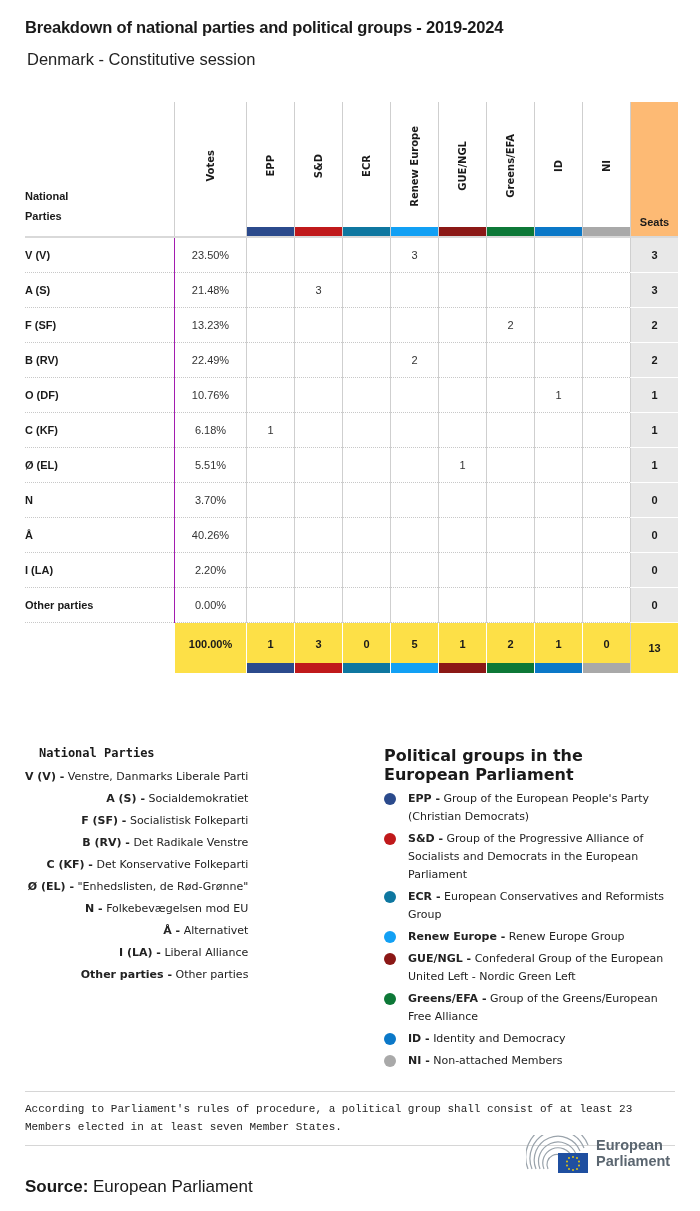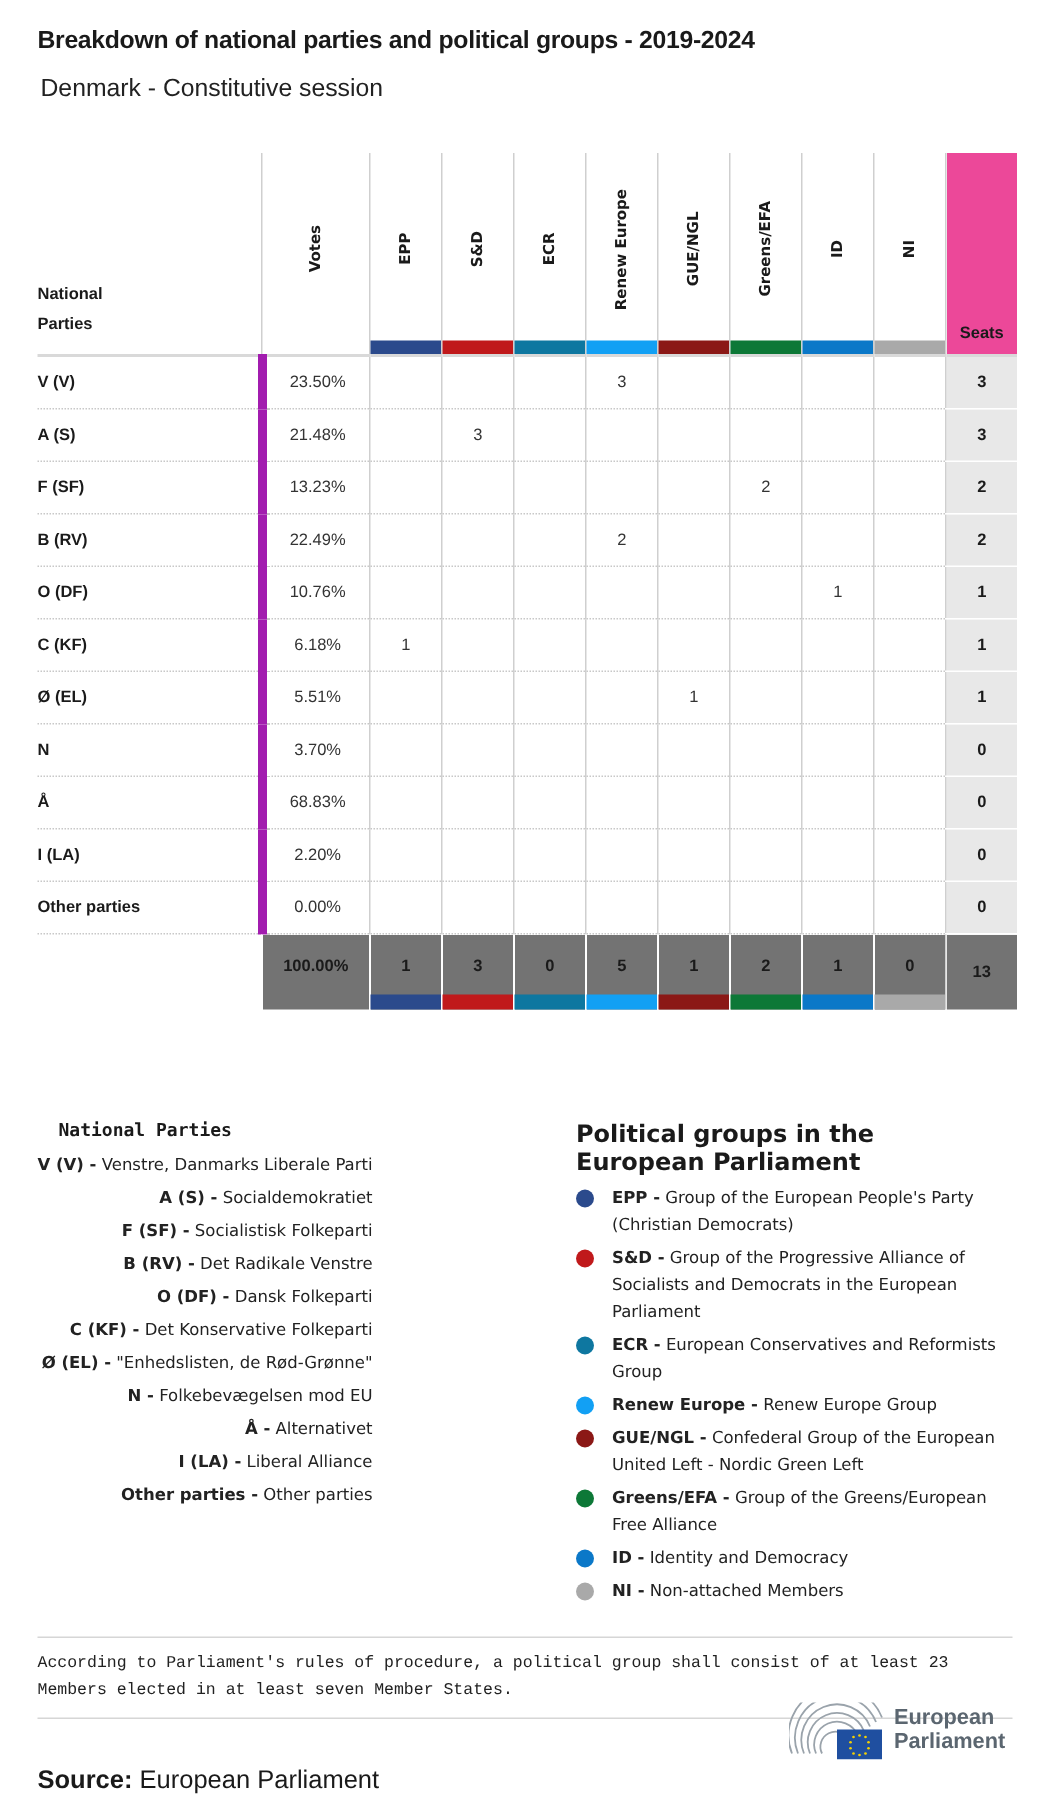--- a/index.html
+++ b/index.html
@@ -6,33 +6,33 @@
   body { width: 700px; height: 1211px; position: relative; font-family: "Liberation Sans", sans-serif; color: #1a1a1a; overflow: hidden; }
   .title { position: absolute; left: 25px; top: 18px; font-size: 16.5px; font-weight: bold; letter-spacing: -0.2px; }
   .subtitle { position: absolute; left: 27px; top: 50px; font-size: 16.5px; color: #222; }
 
   table.grid { position: absolute; left: 25px; top: 102px; border-collapse: collapse; table-layout: fixed; }
   table.grid th, table.grid td { padding: 0; font-size: 11px; text-align: center; }
   .hdr th { height: 124px; vertical-align: bottom; position: relative; }
   .hdr th.party-h { text-align: left; font-size: 11px; font-weight: bold; line-height: 20px; padding-bottom: 10px; width: 149px; }
   .hdr th.votes-h { width: 71px; border-left: 1px solid #cfcfcf; }
   .hdr th.grp-h { width: 47px; border-left: 1px solid #cfcfcf; }
-  .hdr th.seats-h { width: 47px; background: #ec4899; font-weight: bold; padding-bottom: 8px; border-left: 1px solid #cfcfcf; }
+  .hdr th.seats-h { width: 47px; background: #fdba74; font-weight: bold; padding-bottom: 8px; border-left: 1px solid #cfcfcf; }
   .vwrap { position: absolute; left: 0; right: 0; top: 6px; bottom: 12px; display: flex; align-items: center; justify-content: center; }
   .vwrap span { writing-mode: vertical-rl; transform: rotate(180deg); white-space: nowrap; font-family: "DejaVu Sans", sans-serif; font-size: 10px; font-weight: bold; }
   .cbar { position: absolute; left: 0; right: 0; bottom: 0; height: 9px; }
   .hdr th { border-bottom: 2px solid #d9d9d9; }
 
   tbody.rows td { height: 34px; border-bottom: 1px dotted #c8c8c8; }
   tbody.rows td.party { text-align: left; font-weight: bold; font-size: 11px; }
-  tbody.rows td.votes { border-left: 6px solid #a21caf; color: #333; }
+  tbody.rows td.votes { border-left: 1px solid #a21caf; color: #333; }
   tbody.rows td.g { border-left: 1px solid #cfcfcf; color: #333; }
   tbody.rows td.seats { background: #e8e8e8; font-weight: bold; border-left: 1px solid #cfcfcf; border-bottom: 1px solid #ffffff; }
 
-  tfoot td { height: 50px; background: #737373; font-weight: bold; position: relative; vertical-align: middle; }
+  tfoot td { height: 50px; background: #fde047; font-weight: bold; position: relative; vertical-align: middle; }
   tfoot td.blank { background: #ffffff; }
   tfoot td .val { display: block; margin-top: -8px; }
   tfoot td.g, tfoot td.votes { border-left: 1px solid #ffffff; }
   tfoot td .cbar { height: 10px; }
   tfoot td.seats { border-left: 1px solid #cfcfcf; }
 
   .legend-left { position: absolute; left: 25px; top: 746px; }
   .legend-left .lh { font-family: "DejaVu Sans Mono", monospace; font-weight: bold; font-size: 12px; margin-bottom: 6px; padding-left: 14px; }
   .legend-left .li { font-size: 11px; line-height: 22px; font-family: "DejaVu Sans", sans-serif; color: #222; text-align: right; }
   .legend-left .li b { font-weight: bold; }
@@ -218,21 +218,21 @@
         <td class="g"></td>
         <td class="g"></td>
         <td class="g"></td>
         <td class="g"></td>
         <td class="g"></td>
         <td class="g"></td>
         <td class="seats">0</td>
       </tr>
       <tr>
         <td class="party">Å</td>
-        <td class="votes">68.83%</td>
+        <td class="votes">40.26%</td>
         <td class="g"></td>
         <td class="g"></td>
         <td class="g"></td>
         <td class="g"></td>
         <td class="g"></td>
         <td class="g"></td>
         <td class="g"></td>
         <td class="g"></td>
         <td class="seats">0</td>
       </tr>
@@ -306,21 +306,20 @@
     </tfoot>
 </table>
 
 <div class="legend-left">
   <div class="lh">National Parties</div>
   <div id="lp-items">
       <div class="li"><b>V (V) -</b> <span>Venstre, Danmarks Liberale Parti</span></div>
       <div class="li"><b>A (S) -</b> <span>Socialdemokratiet</span></div>
       <div class="li"><b>F (SF) -</b> <span>Socialistisk Folkeparti</span></div>
       <div class="li"><b>B (RV) -</b> <span>Det Radikale Venstre</span></div>
-      <div class="li"><b>O (DF) -</b> <span>Dansk Folkeparti</span></div>
       <div class="li"><b>C (KF) -</b> <span>Det Konservative Folkeparti</span></div>
       <div class="li"><b>Ø (EL) -</b> <span>"Enhedslisten, de Rød-Grønne"</span></div>
       <div class="li"><b>N -</b> <span>Folkebevægelsen mod EU</span></div>
       <div class="li"><b>Å -</b> <span>Alternativet</span></div>
       <div class="li"><b>I (LA) -</b> <span>Liberal Alliance</span></div>
       <div class="li"><b>Other parties -</b> <span>Other parties</span></div>
     </div>
 </div>
 
 <div class="legend-right">

